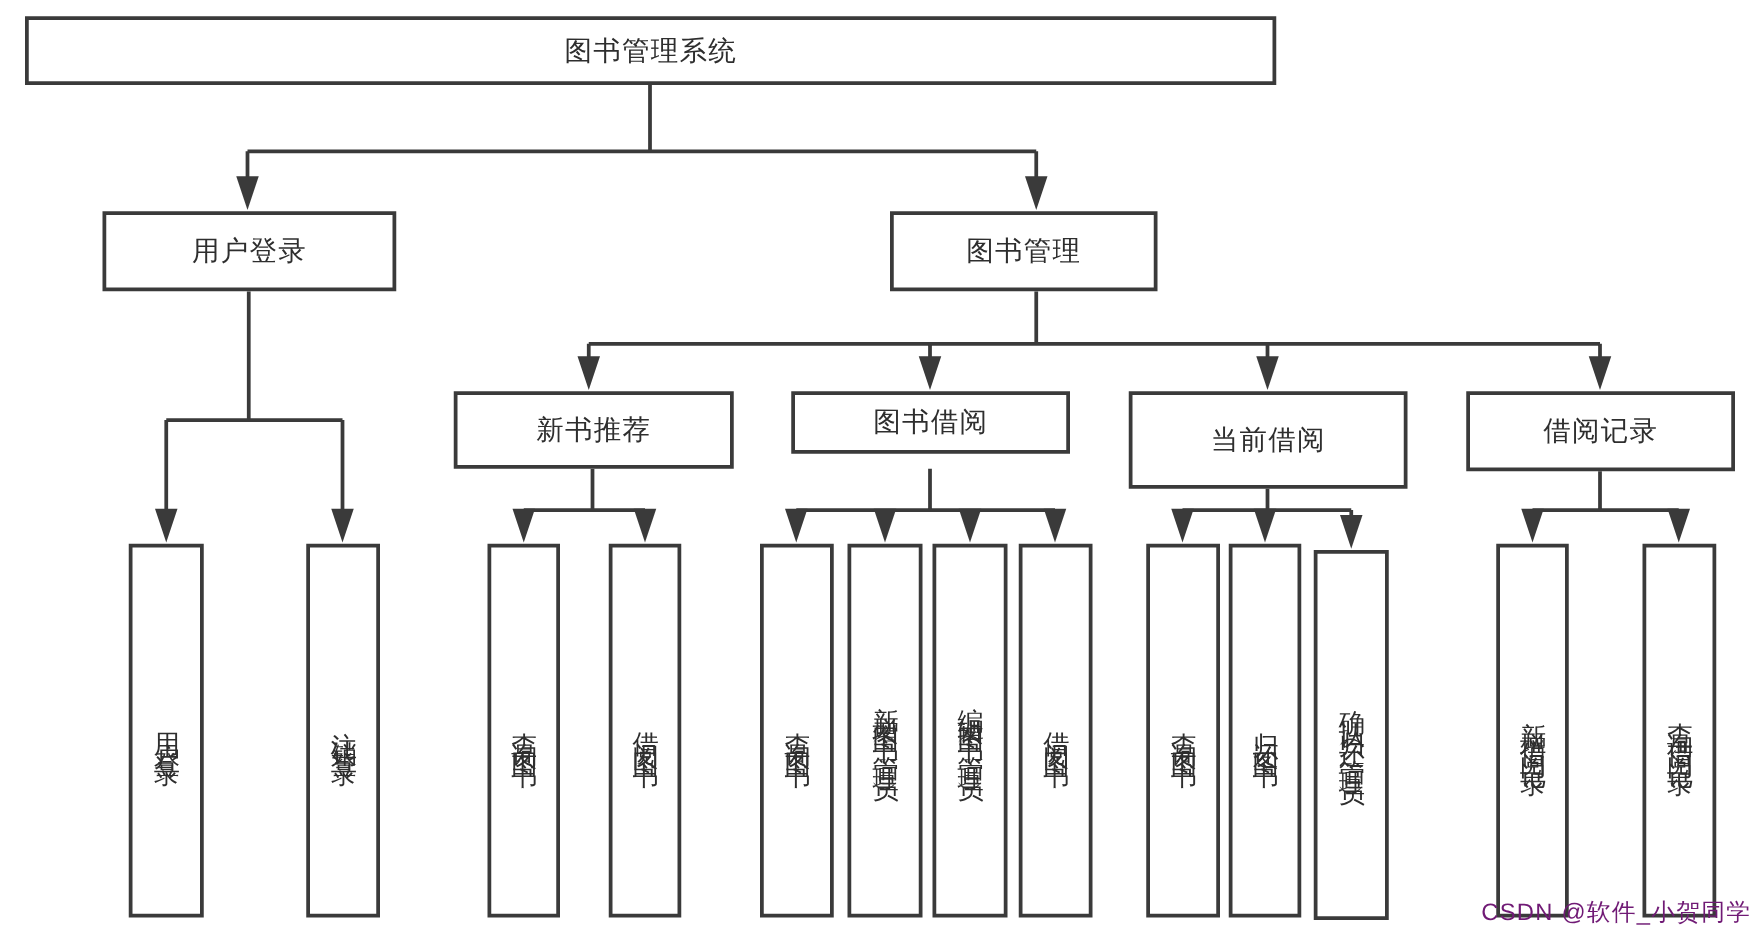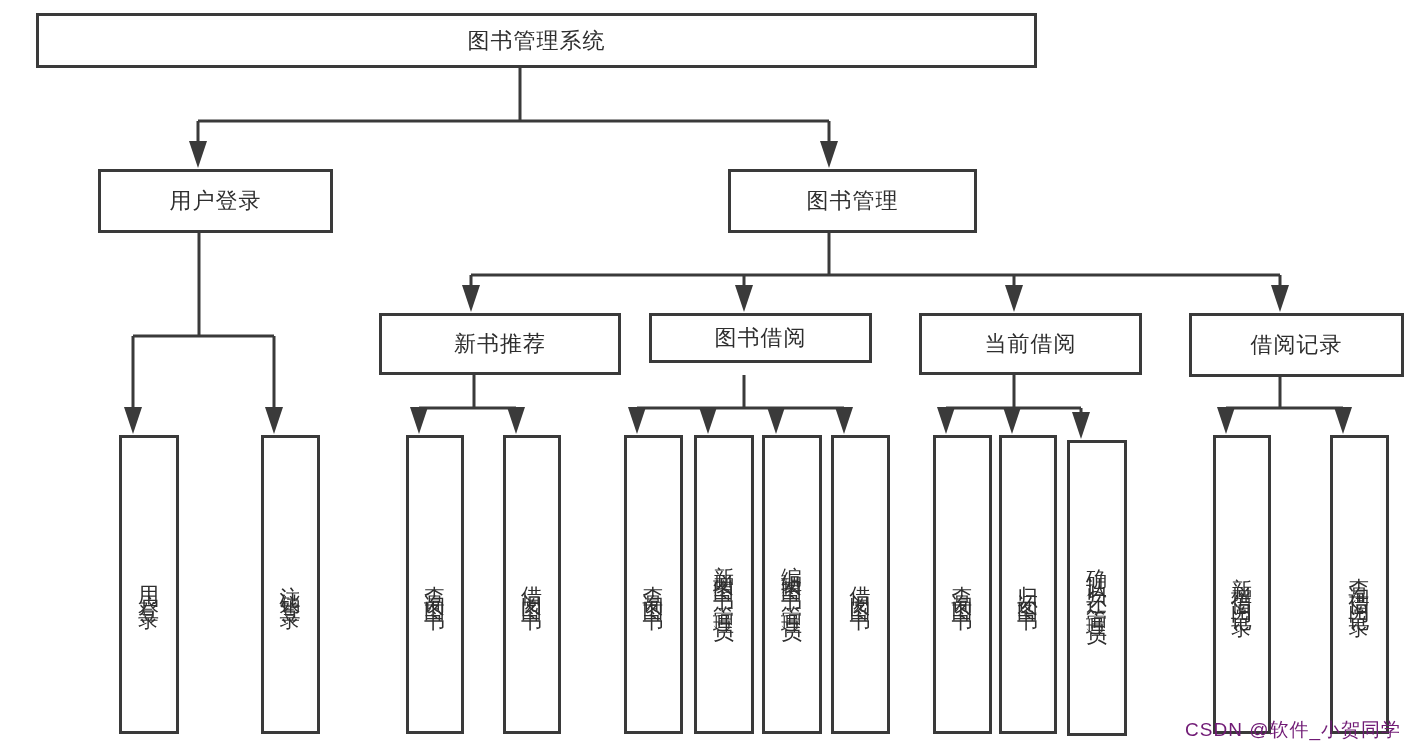--- a/index.html
+++ b/index.html
@@ -15,21 +15,20 @@
     position:absolute;
     box-sizing:border-box;
     border:3px solid #3a3a3a;
     background:#ffffff;
     display:flex;align-items:center;justify-content:center;
     color:#2e2e2e;
     font-size:22px;
     letter-spacing:1px;
     text-align:right;
     z-index:2;
-    margin-left:16px;
   }
   .vert{
     writing-mode:vertical-lr;
     text-orientation:mixed;
     font-size:21px;
     letter-spacing:8px;
     line-height:1;
     padding:4px 0;
   }
   #watermark{
@@ -89,25 +88,25 @@
       <polygon points="1003,407 1021,407 1012,434"></polygon>
       <polygon points="1072,412 1090,412 1081,439"></polygon>
       <polygon points="1217,407 1235,407 1226,434"></polygon>
       <polygon points="1334,407 1352,407 1343,434"></polygon>
     </g>
   </svg>
 
   <div class="box" style="left:20px;top:13px;width:1001px;height:55px;">图书管理系统</div>
 
   <div class="box" style="left:82px;top:169px;width:235px;height:64px;">用户登录</div>
-  <div class="box" style="left:712px;top:169px;width:249px;height:64px;">图书管理</div>
+  <div class="box" style="left:712px;top:169px;width:214px;height:64px;">图书管理</div>
 
-  <div class="box" style="left:363px;top:313px;width:242px;height:62px;">新书推荐</div>
+  <div class="box" style="left:363px;top:313px;width:224px;height:62px;">新书推荐</div>
   <div class="box" style="left:633px;top:313px;width:223px;height:50px;">图书借阅</div>
-  <div class="box" style="left:903px;top:313px;width:223px;height:62px;">当前借阅</div>
+  <div class="box" style="left:903px;top:313px;width:223px;height:78px;">当前借阅</div>
   <div class="box" style="left:1173px;top:313px;width:215px;height:64px;">借阅记录</div>
 
   <div class="box vert" style="left:103px;top:435px;width:60px;height:299px;">用户登录</div>
   <div class="box vert" style="left:245px;top:435px;width:59px;height:299px;">注销登录</div>
 
   <div class="box vert" style="left:390px;top:435px;width:58px;height:299px;">查询图书</div>
   <div class="box vert" style="left:487px;top:435px;width:58px;height:299px;">借阅图书</div>
 
   <div class="box vert" style="left:608px;top:435px;width:59px;height:299px;">查询图书</div>
   <div class="box vert" style="left:678px;top:435px;width:60px;height:299px;">新增图书（管理员）</div>

